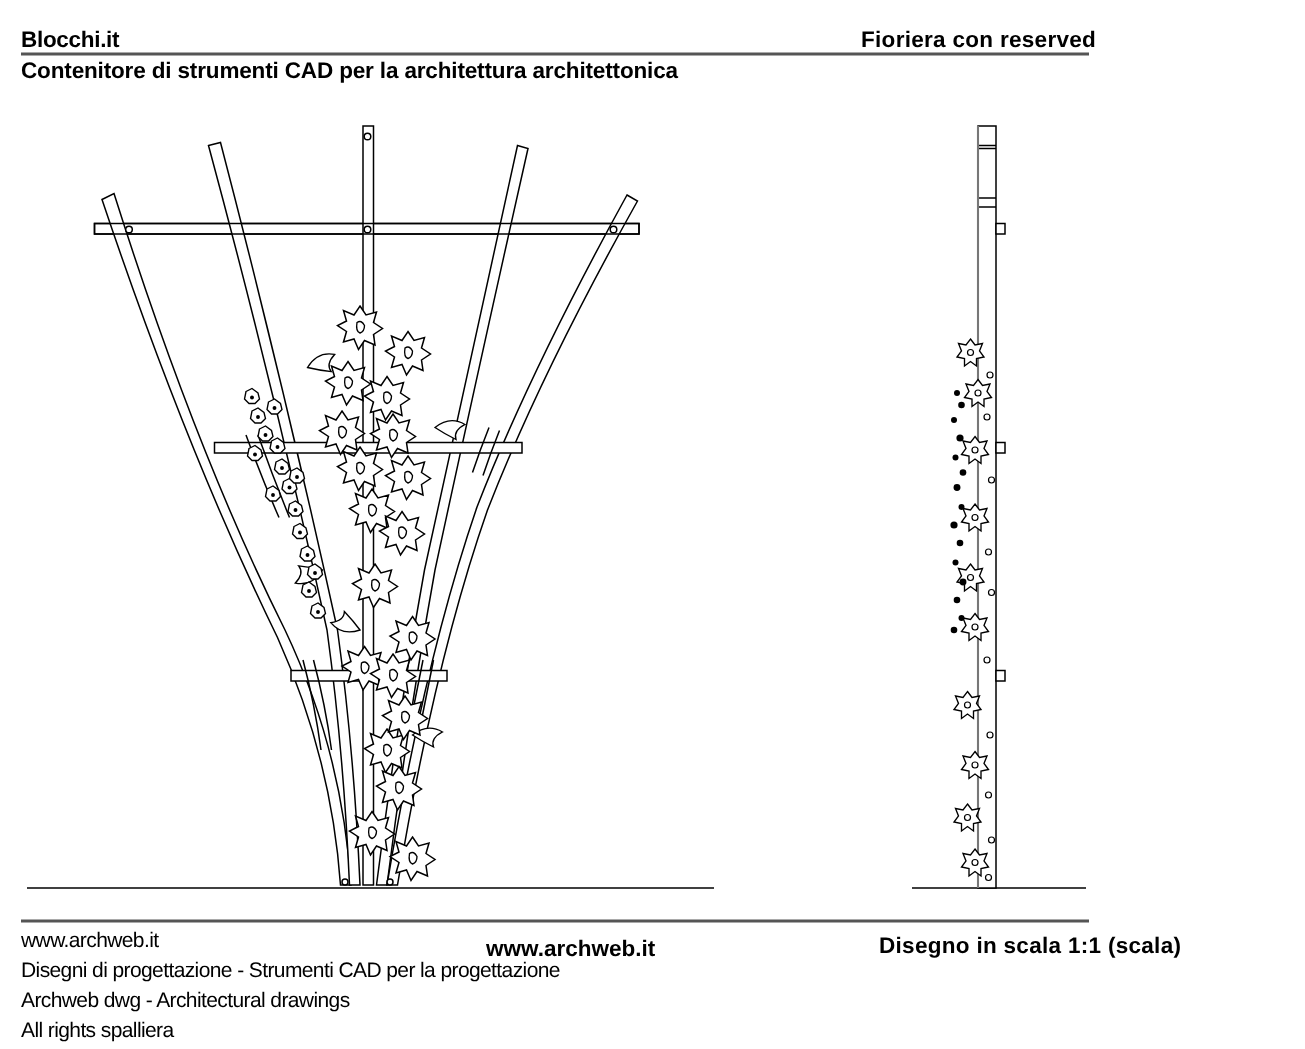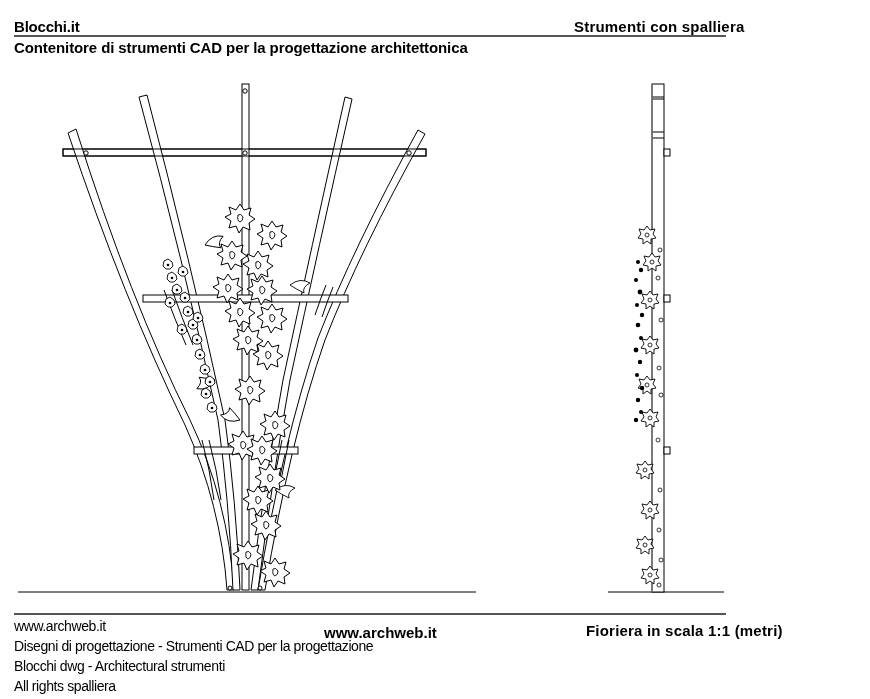--- a/index.html
+++ b/index.html
@@ -12,23 +12,23 @@
     .ftr-rule { left: 14px; top: 613px; width: 712px; height: 2px; background: #555; }
     .ftr-line { left: 14px; font-size: 14px; line-height: 16px; letter-spacing: -0.4px; }
     .ftr-center { left: 324px; top: 624px; font-size: 15px; font-weight: bold; }
     .ftr-right { left: 586px; top: 622px; font-size: 15px; font-weight: bold; letter-spacing: 0.2px; }
     svg.drawing { position: absolute; left: 0; top: 0; }
   </style>
 </head>
 <body>
 
 <div class="abs hdr-left">Blocchi.it</div>
-<div class="abs hdr-right">Strumenti con spalliera</div>
+<div class="abs hdr-right">Fioriera con reserved</div>
 <div class="abs hdr-rule"></div>
-<div class="abs hdr-sub">Contenitore di strumenti CAD per la progettazione architettonica</div>
+<div class="abs hdr-sub">Contenitore di strumenti CAD per la architettura architettonica</div>
 
 <svg class="drawing" width="870" height="699" viewBox="0 0 870 699" xmlns="http://www.w3.org/2000/svg">
   <defs>
 
     <g id="flower">
       <path d="M0,-14 L4,-8 L11,-10 L9,-3 L15,1 L9,5 L10,12 L3,9 L-1,15 L-4,8 L-11,10 L-9,3 L-15,-1 L-9,-4 L-11,-11 L-4,-8 Z" fill="#fff" stroke="#000" stroke-width="1"></path>
       <path d="M-2,-3 Q1,-5 3,-1 Q3,3 0,4 Q-3,3 -2,-3 Z" fill="#fff" stroke="#000" stroke-width="0.9"></path>
     </g>
     <g id="leaf">
       <path d="M0,0 Q10,-8 20,-2 Q12,2 14,8 Q6,4 0,0 Z" fill="#fff" stroke="#000" stroke-width="0.9"></path>
@@ -181,16 +181,16 @@
         <circle cx="659" cy="530" r="2"></circle>
         <circle cx="661" cy="560" r="2"></circle>
       <circle cx="659" cy="585" r="2"></circle>
     </g>
   </g>
 </svg>
 
 <div class="abs ftr-rule"></div>
 <div class="abs ftr-line" style="top:618px">www.archweb.it</div>
 <div class="abs ftr-line" style="top:638px">Disegni di progettazione - Strumenti CAD  per la progettazione</div>
-<div class="abs ftr-line" style="top:658px">Blocchi dwg - Architectural strumenti</div>
+<div class="abs ftr-line" style="top:658px">Archweb dwg - Architectural drawings</div>
 <div class="abs ftr-line" style="top:678px">All rights spalliera</div>
 <div class="abs ftr-center">www.archweb.it</div>
-<div class="abs ftr-right">Fioriera in scala 1:1 (metri)</div>
+<div class="abs ftr-right">Disegno in scala 1:1 (scala)</div>
 
 </body></html>

